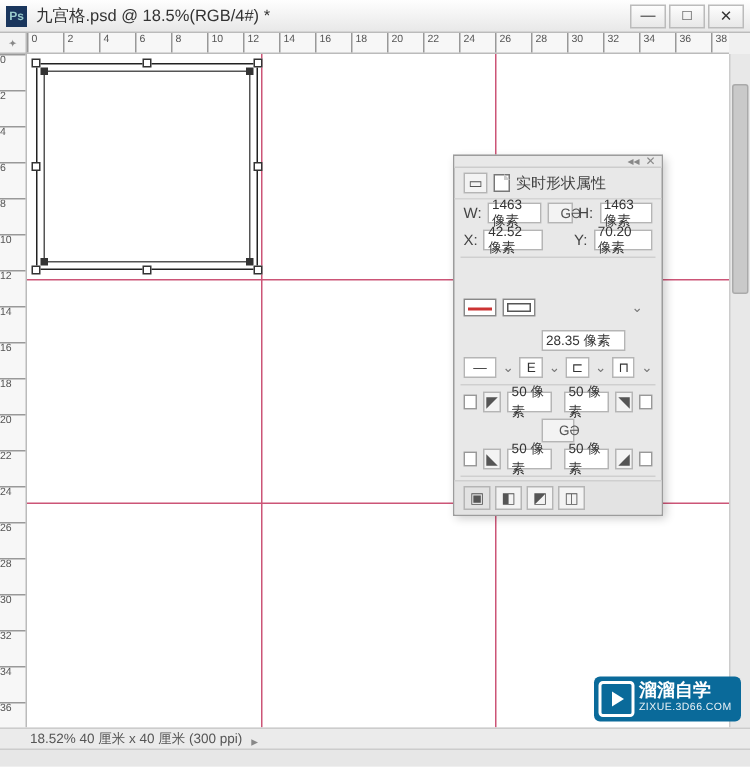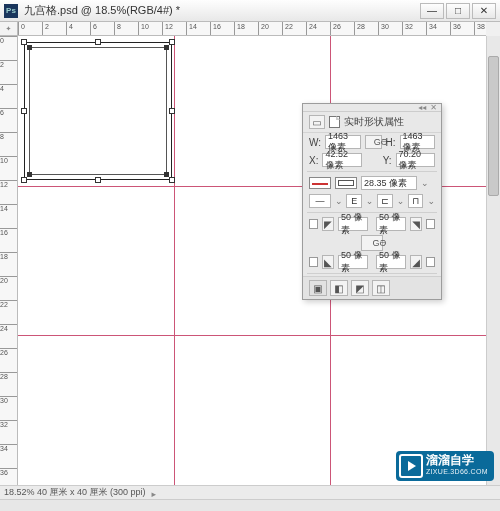--- a/index.html
+++ b/index.html
@@ -18,21 +18,21 @@
   .v-ruler .tick{position:absolute;left:0;width:18px;border-top:1px solid #999;font-size:7px;color:#555;padding-top:0;line-height:8px;}
   .canvas-area{position:absolute;left:18px;top:36px;right:14px;bottom:26px;background:#fff;}
   .guide-h{position:absolute;left:0;right:0;height:0;border-top:1px solid #cc5577;}
   .guide-v{position:absolute;top:0;bottom:0;width:0;border-left:1px solid #cc5577;}
   .shape-rect{position:absolute;border:1px solid #222;}
   .path-rect{position:absolute;border:1px solid #555;}
   .handle{position:absolute;width:6px;height:6px;background:#fff;border:1px solid #333;}
   .anchor{position:absolute;width:5px;height:5px;background:#333;}
   .vscroll{position:absolute;right:0;top:36px;bottom:26px;width:14px;background:#e8e8e8;border-left:1px solid #ccc;}
   .vscroll .thumb{position:absolute;left:1px;right:1px;top:20px;height:140px;background:#c9c9c9;border:1px solid #aaa;border-radius:2px;}
-  .statusbar{position:absolute;left:0;right:0;bottom:12px;height:14px;background:#ebebeb;border-top:1px solid #ccc;font-size:9px;color:#555;display:flex;align-items:flex-end;padding-left:4px;}
+  .statusbar{position:absolute;left:0;right:0;bottom:12px;height:14px;background:#ebebeb;border-top:1px solid #ccc;font-size:9px;color:#555;display:flex;align-items:flex-end;padding-left:20px;}
   .bottombar{position:absolute;left:0;right:0;bottom:0;height:12px;background:#e7e7e7;border-top:1px solid #ccc;}
   
   .panel{position:absolute;width:140px;background:#e8e8e8;border:1px solid #9c9c9c;box-shadow:2px 2px 6px rgba(0,0,0,.2);}
   .panel .grip{height:8px;background:#e8e8e8;border-bottom:1px solid #ccc;display:flex;justify-content:flex-end;align-items:center;padding-right:4px;gap:4px;color:#888;font-size:8px;}
   .panel .tabrow{height:18px;display:flex;align-items:flex-end;border-bottom:1px solid #bbb;background:#e4e4e4;}
   .panel .tab{padding:2px 8px;font-size:11px;color:#333;background:#f2f2f2;border:1px solid #bbb;border-bottom:none;margin-left:4px;}
   .panel .tabmenu{margin-left:auto;width:16px;text-align:center;color:#666;font-size:10px;}
   .panel .sub{padding:3px 6px;display:flex;align-items:center;gap:4px;font-size:10px;color:#444;border-bottom:1px solid #d4d4d4;}
   .panel .row{display:flex;align-items:center;gap:4px;padding:2px 6px;font-size:10px;color:#444;}
   .panel .field{background:#fff;border:1px solid #b5b5b5;height:14px;padding:0 2px;font-size:9px;color:#333;display:flex;align-items:center;}
@@ -183,21 +183,21 @@
       <div class="field" style="width:48px;">70.20 像素</div>
     </div>
 
     <div class="sep"></div>
 
     <div class="row">
       <div class="swatch pen-stroke-swatch"></div>
       <div class="swatch" style="background:#fff;border:1px solid #888;position:relative;">
         <div style="position:absolute;inset:2px;border:1px solid #555;"></div>
       </div>
-      <div class="field" style="width:56px;">28.35 像素</div>
+      <div class="field" style="width:56px;margin-top:44px;">28.35 像素</div>
       <span style="color:#777;font-size:9px;">⌄</span>
     </div>
 
     <div class="row">
       <div class="field" style="width:30px;justify-content:center;">—</div>
       <span style="color:#777;font-size:9px;">⌄</span>
       <div class="field" style="width:20px;justify-content:center;">E</div>
       <span style="color:#777;font-size:9px;">⌄</span>
       <div class="field" style="width:20px;justify-content:center;">⊏</div>
       <span style="color:#777;font-size:9px;">⌄</span>

